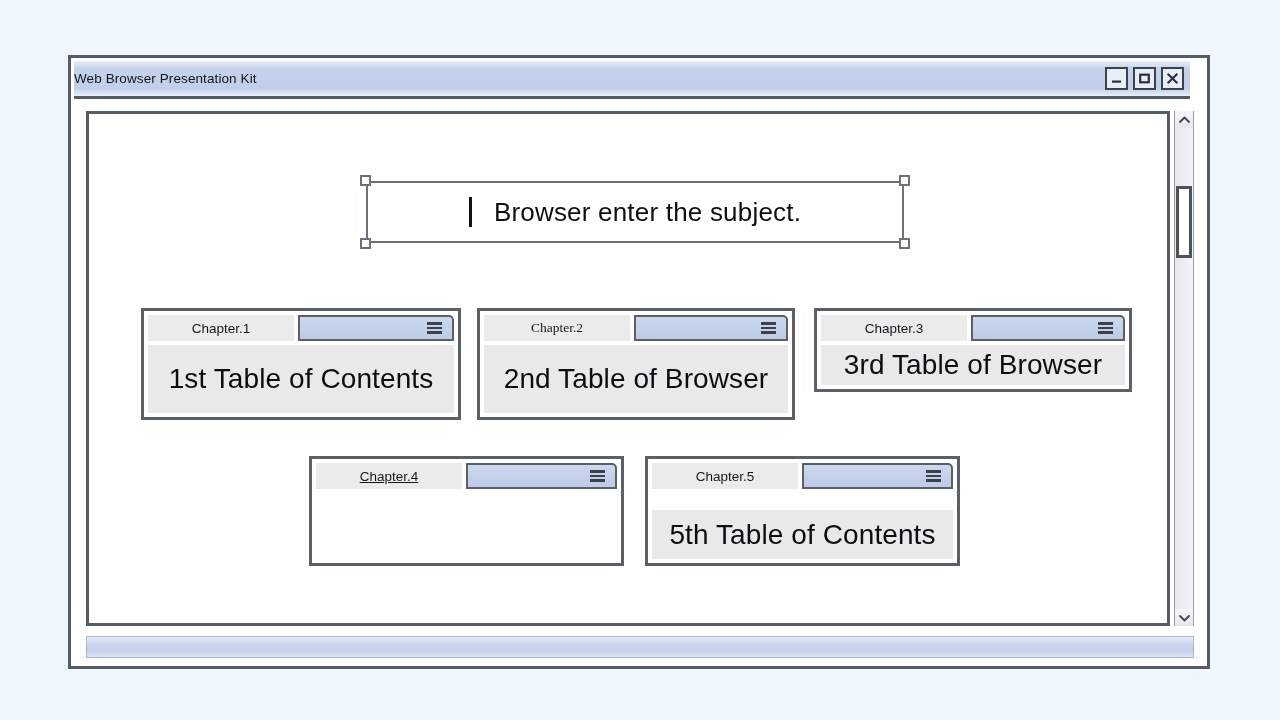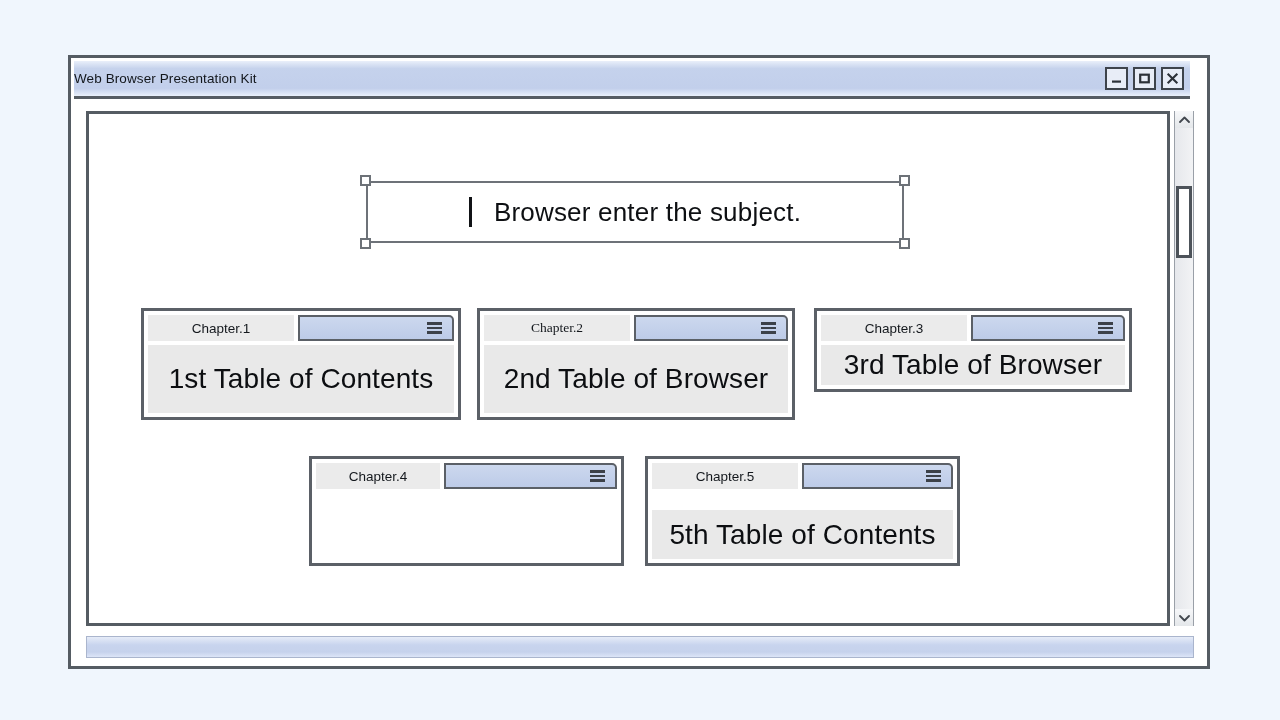--- a/index.html
+++ b/index.html
@@ -355,21 +355,21 @@
               </span>
             </div>
           </div>
           <div class="card-body">
             <div class="card-body-text">3rd Table of Browser</div>
           </div>
         </div>
 
         <div class="card" style="left:220px; top:342px; width:315px; height:110px;">
           <div class="card-topbar">
-            <div class="card-tab" style="width:124px;">Chapter.4</div>
+            <div class="card-tab" style="width:146px;text-decoration:underline;">Chapter.4</div>
             <div class="card-tab-gap"></div>
             <div class="card-headerstrip">
               <span class="hamburger">
                 <span></span>
                   <span></span>
                   <span></span>
               </span>
             </div>
           </div>
         </div>

